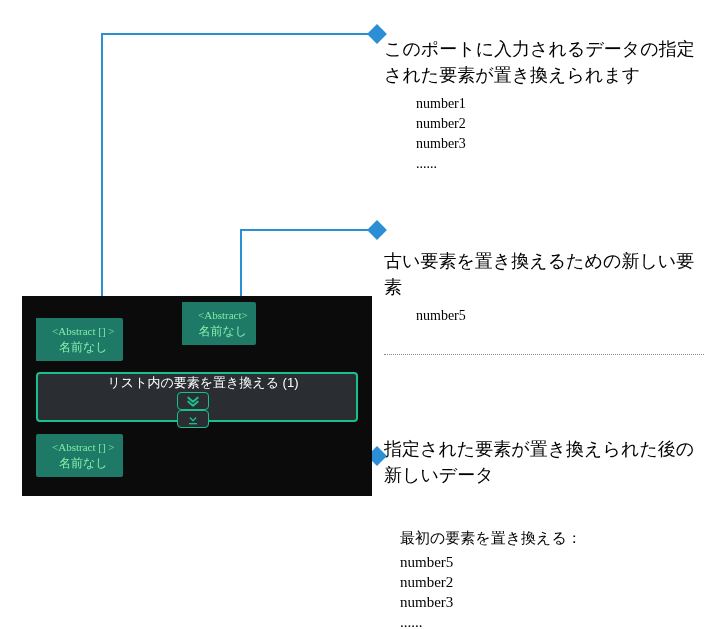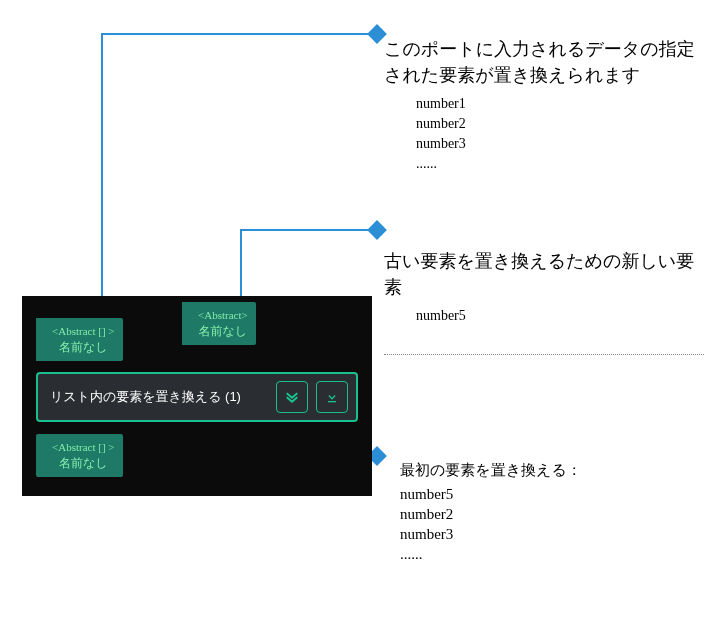--- a/index.html
+++ b/index.html
@@ -29,21 +29,21 @@
   .port{position:absolute;background:#1e7a66;color:#86efac;font-size:12px;
     line-height:16px;padding:5px 8px 6px 16px;border-radius:2px;
     font-family:Liberation Serif, serif;}
   .port.in{border-top-left-radius:0;border-bottom-left-radius:0;}
   .port .typ{font-size:11px;opacity:.95;}
   .port .nm{font-size:12px;text-align:center;}
 
   .bar{position:absolute;left:14px;right:14px;height:46px;background:#2a2e32;
     border:2px solid #19c08e;border-radius:4px;color:#fff;
     display:flex;align-items:center;font-size:13px;
-    font-family:"Helvetica Neue",Helvetica,Arial,sans-serif;}
+    font-family:"Helvetica Neue",Helvetica,Arial,sans-serif;flex-direction:column;}
   .bar .title{margin-left:12px;flex:1;}
   .bar .btn{width:30px;height:30px;margin-right:8px;border:1px solid #19c08e;
     border-radius:4px;display:flex;align-items:center;justify-content:center;
     color:#19c08e;background:#2a2e32;}
   .bar .btn svg{width:16px;height:16px;display:block;}
 </style>
 </head>
 <body>
 <div class="stage">
 
@@ -60,20 +60,21 @@
   <div class="anno" style="top:232px;">
     <div class="txt">古い要素を置き換えるための新しい要素</div>
     <div class="sub">
       <div>number5</div>
     </div>
   </div>
 
   <div class="divider" style="top:354px;"></div>
 
   <div class="anno" style="top:420px;">
+    <div class="txt">指定された要素が置き換えられた後の新しいデータ</div>
     <div class="sub" style="font-size:15px;margin-left:16px;">
       <div style="margin-bottom:4px;margin-top:40px;">最初の要素を置き換える：</div>
       <div>number5</div>
       <div>number2</div>
       <div>number3</div>
       <div>......</div>
     </div>
   </div>
 
   <div class="diamond" style="left:370px;top:27px;"></div>

